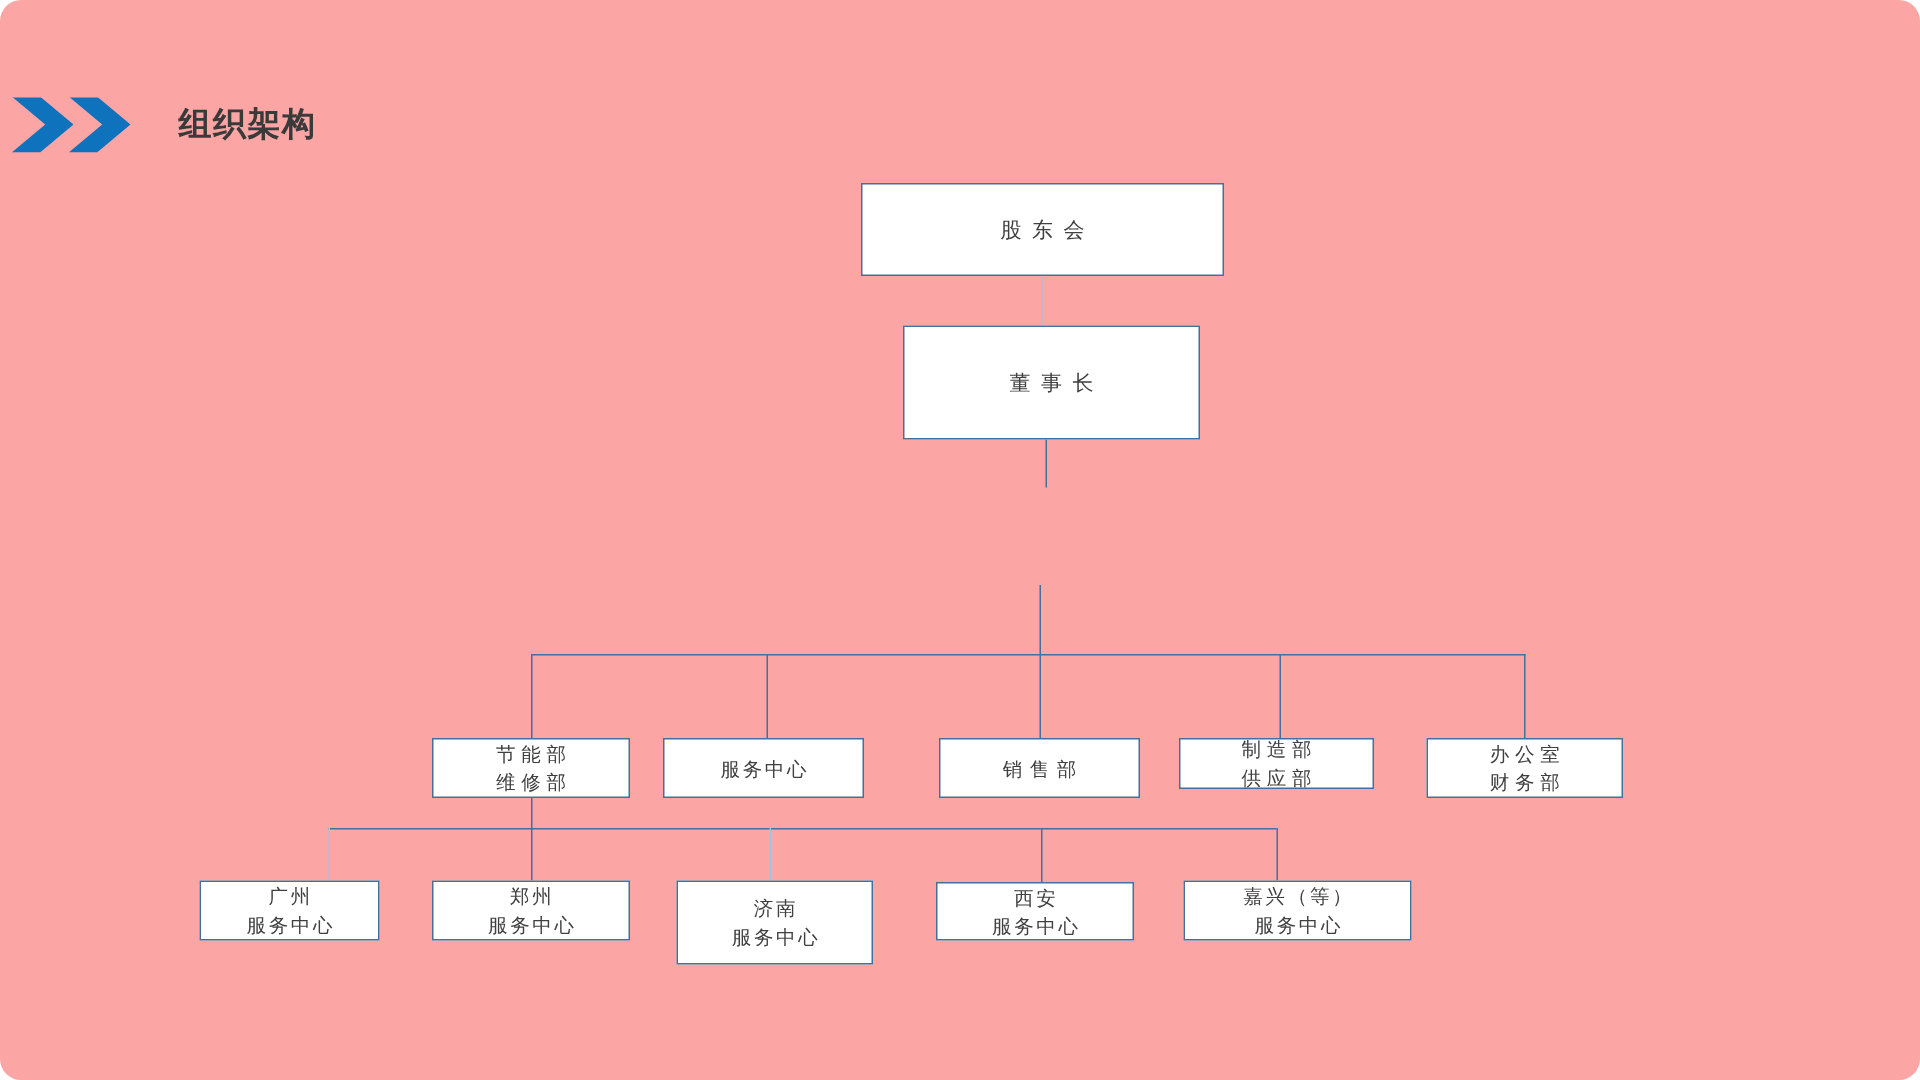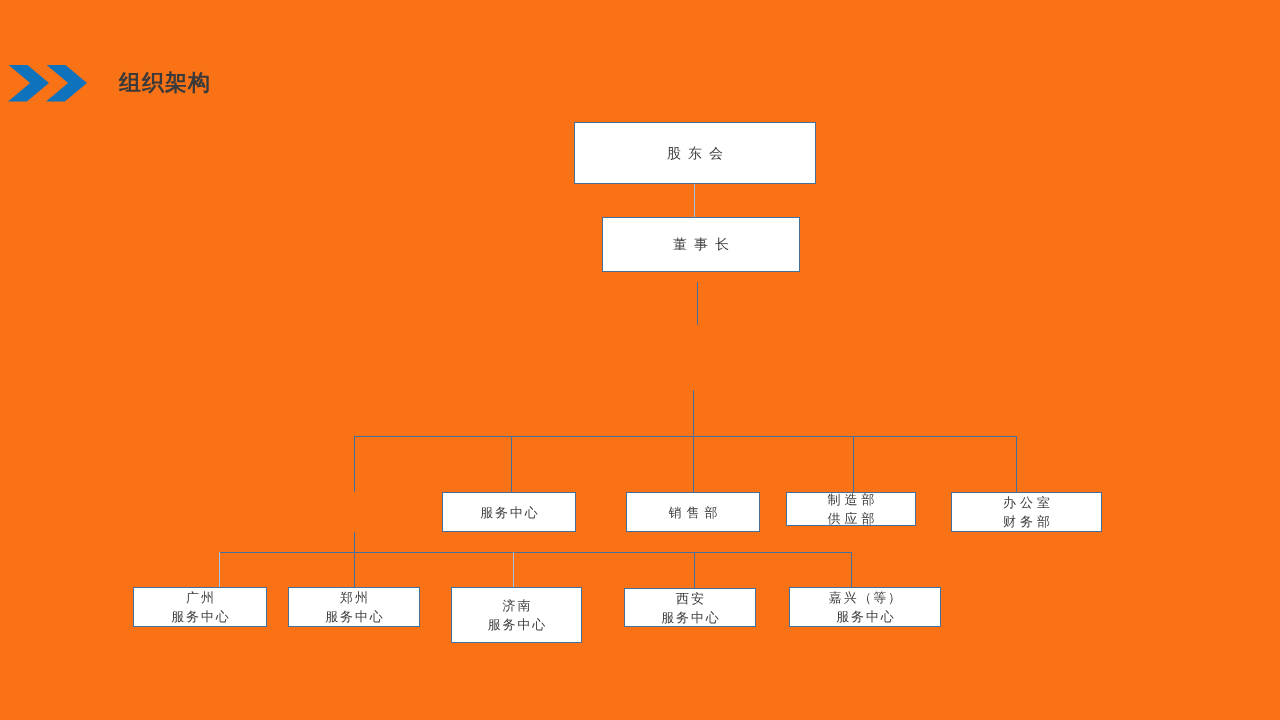--- a/index.html
+++ b/index.html
@@ -7,21 +7,22 @@
   body {
     font-family: "Liberation Sans", "DejaVu Sans", sans-serif;
     background: #ffffff;
     position: relative;
     overflow: hidden;
   }
   .slide {
     position: absolute;
     left: 0; top: 0;
     width: 1280px; height: 720px;
-    background: #f97316;
+    background: #fca5a5;
+    border-radius: 14px;
   }
 
   
   .title-row {
     position: absolute;
     left: 8px; top: 64px;
     display: flex;
     align-items: center;
   }
   .chevrons {
@@ -93,45 +94,49 @@
     </div>
     <h1 class="page-title">组织架构</h1>
   </div>
 
   <div class="chart">
 
     <div class="node big" style="left:574px;top:122px;width:242px;height:62px">
       <span class="ln">股东会</span>
     </div>
 
-    <div class="node big" style="left:602px;top:217px;width:198px;height:55px">
+    <div class="node big" style="left:602px;top:217px;width:198px;height:76px">
       <span class="ln">董事长</span>
     </div>
 
 
+    <div class="node" style="left:288px;top:492px;width:132px;height:40px">
+      <span class="ln ls-mid">节能部</span>
+      <span class="ln ls-mid">维修部</span>
+    </div>
 
     <div class="node" style="left:442px;top:492px;width:134px;height:40px">
       <span class="ln ls-narrow">服务中心</span>
     </div>
 
     <div class="node" style="left:626px;top:492px;width:134px;height:40px">
       <span class="ln ls-wide">销售部</span>
     </div>
 
     <div class="node" style="left:786px;top:492px;width:130px;height:34px">
       <span class="ln ls-mid">制造部</span>
       <span class="ln ls-mid">供应部</span>
     </div>
 
-    <div class="node" style="left:951px;top:492px;width:151px;height:40px">
+    <div class="node" style="left:951px;top:492px;width:131px;height:40px">
       <span class="ln ls-mid">办公室</span>
       <span class="ln ls-mid">财务部</span>
     </div>
 
-    <div class="node" style="left:133px;top:587px;width:134px;height:40px">
+    <div class="node" style="left:133px;top:587px;width:120px;height:40px">
       <span class="ln ls-narrow">广州</span>
       <span class="ln ls-narrow">服务中心</span>
     </div>
 
     <div class="node" style="left:288px;top:587px;width:132px;height:40px">
       <span class="ln ls-narrow">郑州</span>
       <span class="ln ls-narrow">服务中心</span>
     </div>
 
     <div class="node" style="left:451px;top:587px;width:131px;height:56px">

